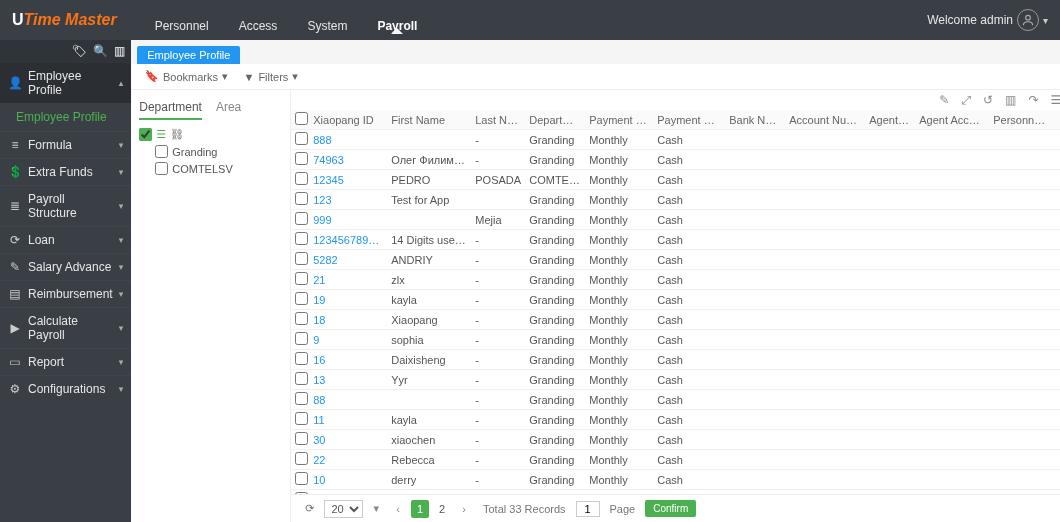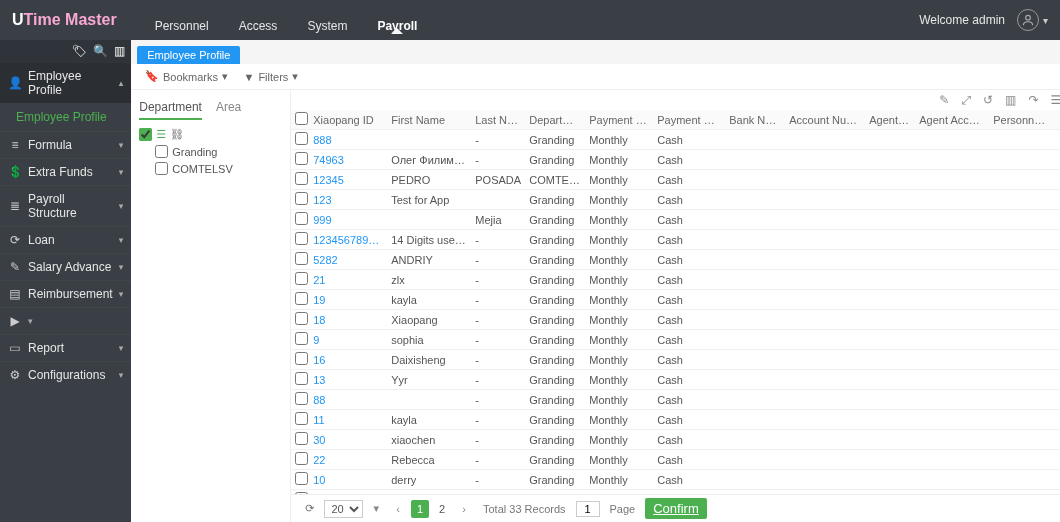--- a/index.html
+++ b/index.html
@@ -1,28 +1,28 @@
 <!DOCTYPE html>
 <html><head>
 <meta charset="utf-8">
 <style>
   * { box-sizing: border-box; }
   html, body { margin:0; padding:0; font-family: Arial, Helvetica, sans-serif; font-size:12px; color:#555; background:#f5f5f5; width:1060px; height:522px; overflow:hidden;}
   .topbar { height:40px; background:#3a3f45; color:#ccc; display:flex; align-items:center; padding:0 12px; }
   .brand { font-size:16px; font-weight:bold; margin-right:24px; }
   .brand .u { color:#fff; }
-  .brand .rest { color:#f9a8d4; }
+  .brand .rest { color:#f97316;font-style:italic; }
   .topnav { display:flex; gap:2px; flex:1; }
   .topnav .item { padding:0 14px; height:28px; line-height:40px; color:#e6e6e6; cursor:pointer; position:relative;}
   .topnav .item.active { color:#fff; font-weight:bold;}
   .topnav .item.active::after {
     content:""; position:absolute; bottom:-0px; left:50%; transform:translateX(-50%);
     border-left:6px solid transparent; border-right:6px solid transparent; border-bottom:6px solid #f5f5f5;
   }
-  .welcome { color:#e6e6e6; margin-right:12px; }
+  .welcome { color:#e6e6e6; margin-right:4px; }
   .avatar { width:22px; height:22px; border:1px solid #999; border-radius:50%; display:inline-flex; align-items:center; justify-content:center; color:#aaa; font-size:11px; margin-right:4px;}
   .caret { font-size:10px; color:#ccc; }
 
   .shell { display:flex; height:482px; }
   .sidebar { width:135px; background:#3a3f45; color:#ccc; }
   .side-tools { height:22px; background:#2f343a; display:flex; justify-content:flex-end; gap:6px; align-items:center; padding-right:6px; color:#ccc; }
   .side-tools span { cursor:pointer; font-size:12px; color:#fff;}
   .side-section { display:flex; align-items:center; padding:6px 8px; gap:6px; cursor:pointer; border-top:1px solid rgba(255,255,255,0.03);}
   .side-section .icon { width:14px; text-align:center; color:#ccc;}
   .side-section .label { flex:1; color:#e6e6e6;}
@@ -63,21 +63,21 @@
   .row-edit { width:18px; text-align:center; color:#4caf50; cursor:pointer;}
   
   .footer { height:28px; border-top:1px solid #eee; display:flex; align-items:center; gap:10px; padding:0 14px; font-size:11px; color:#777;}
   .footer .refresh { cursor:pointer; color:#666;}
   .footer select { font-size:11px; border:1px solid #ccc; background:#fff; padding:1px 2px; color: #555;}
   .pager { display:flex; align-items:center; gap:4px;}
   .pager .pbtn { width:18px; height:18px; display:flex; align-items:center; justify-content:center; cursor:pointer; color:#888; border-radius:2px;}
   .pager .pbtn.num { color:#555; }
   .pager .pbtn.active { background:#4caf50; color:#fff;}
   .footer input.pagein { width:24px; border:1px solid #ccc; text-align:center; height:16px; font-size:11px;}
-  .footer .confirm { background:#4caf50; color:#fff; border:none; padding:3px 8px; border-radius:2px; cursor:pointer; font-size:13px;text-decoration:underline;}
+  .footer .confirm { background:#4caf50; color:#fff; border:none; padding:3px 8px; border-radius:2px; cursor:pointer; font-size:10px;}
   svg { display:block; }
 </style>
 </head>
 <body>
 
 <div class="topbar">
   <div class="brand">
     <span class="u">U</span><span class="rest">Time Master</span>
   </div>
   <div class="topnav" id="topnav">
@@ -137,20 +137,21 @@
           <span class="label">Salary Advance</span>
           <span class="chev">▾</span>
         </div>
         <div class="side-section">
           <span class="icon">▤</span>
           <span class="label">Reimbursement</span>
           <span class="chev">▾</span>
         </div>
         <div class="side-section">
           <span class="icon">▶</span>
+          <span class="label">Calculate Payroll</span>
           <span class="chev">▾</span>
         </div>
         <div class="side-section">
           <span class="icon">▭</span>
           <span class="label">Report</span>
           <span class="chev">▾</span>
         </div>
         <div class="side-section">
           <span class="icon">⚙</span>
           <span class="label">Configurations</span>

